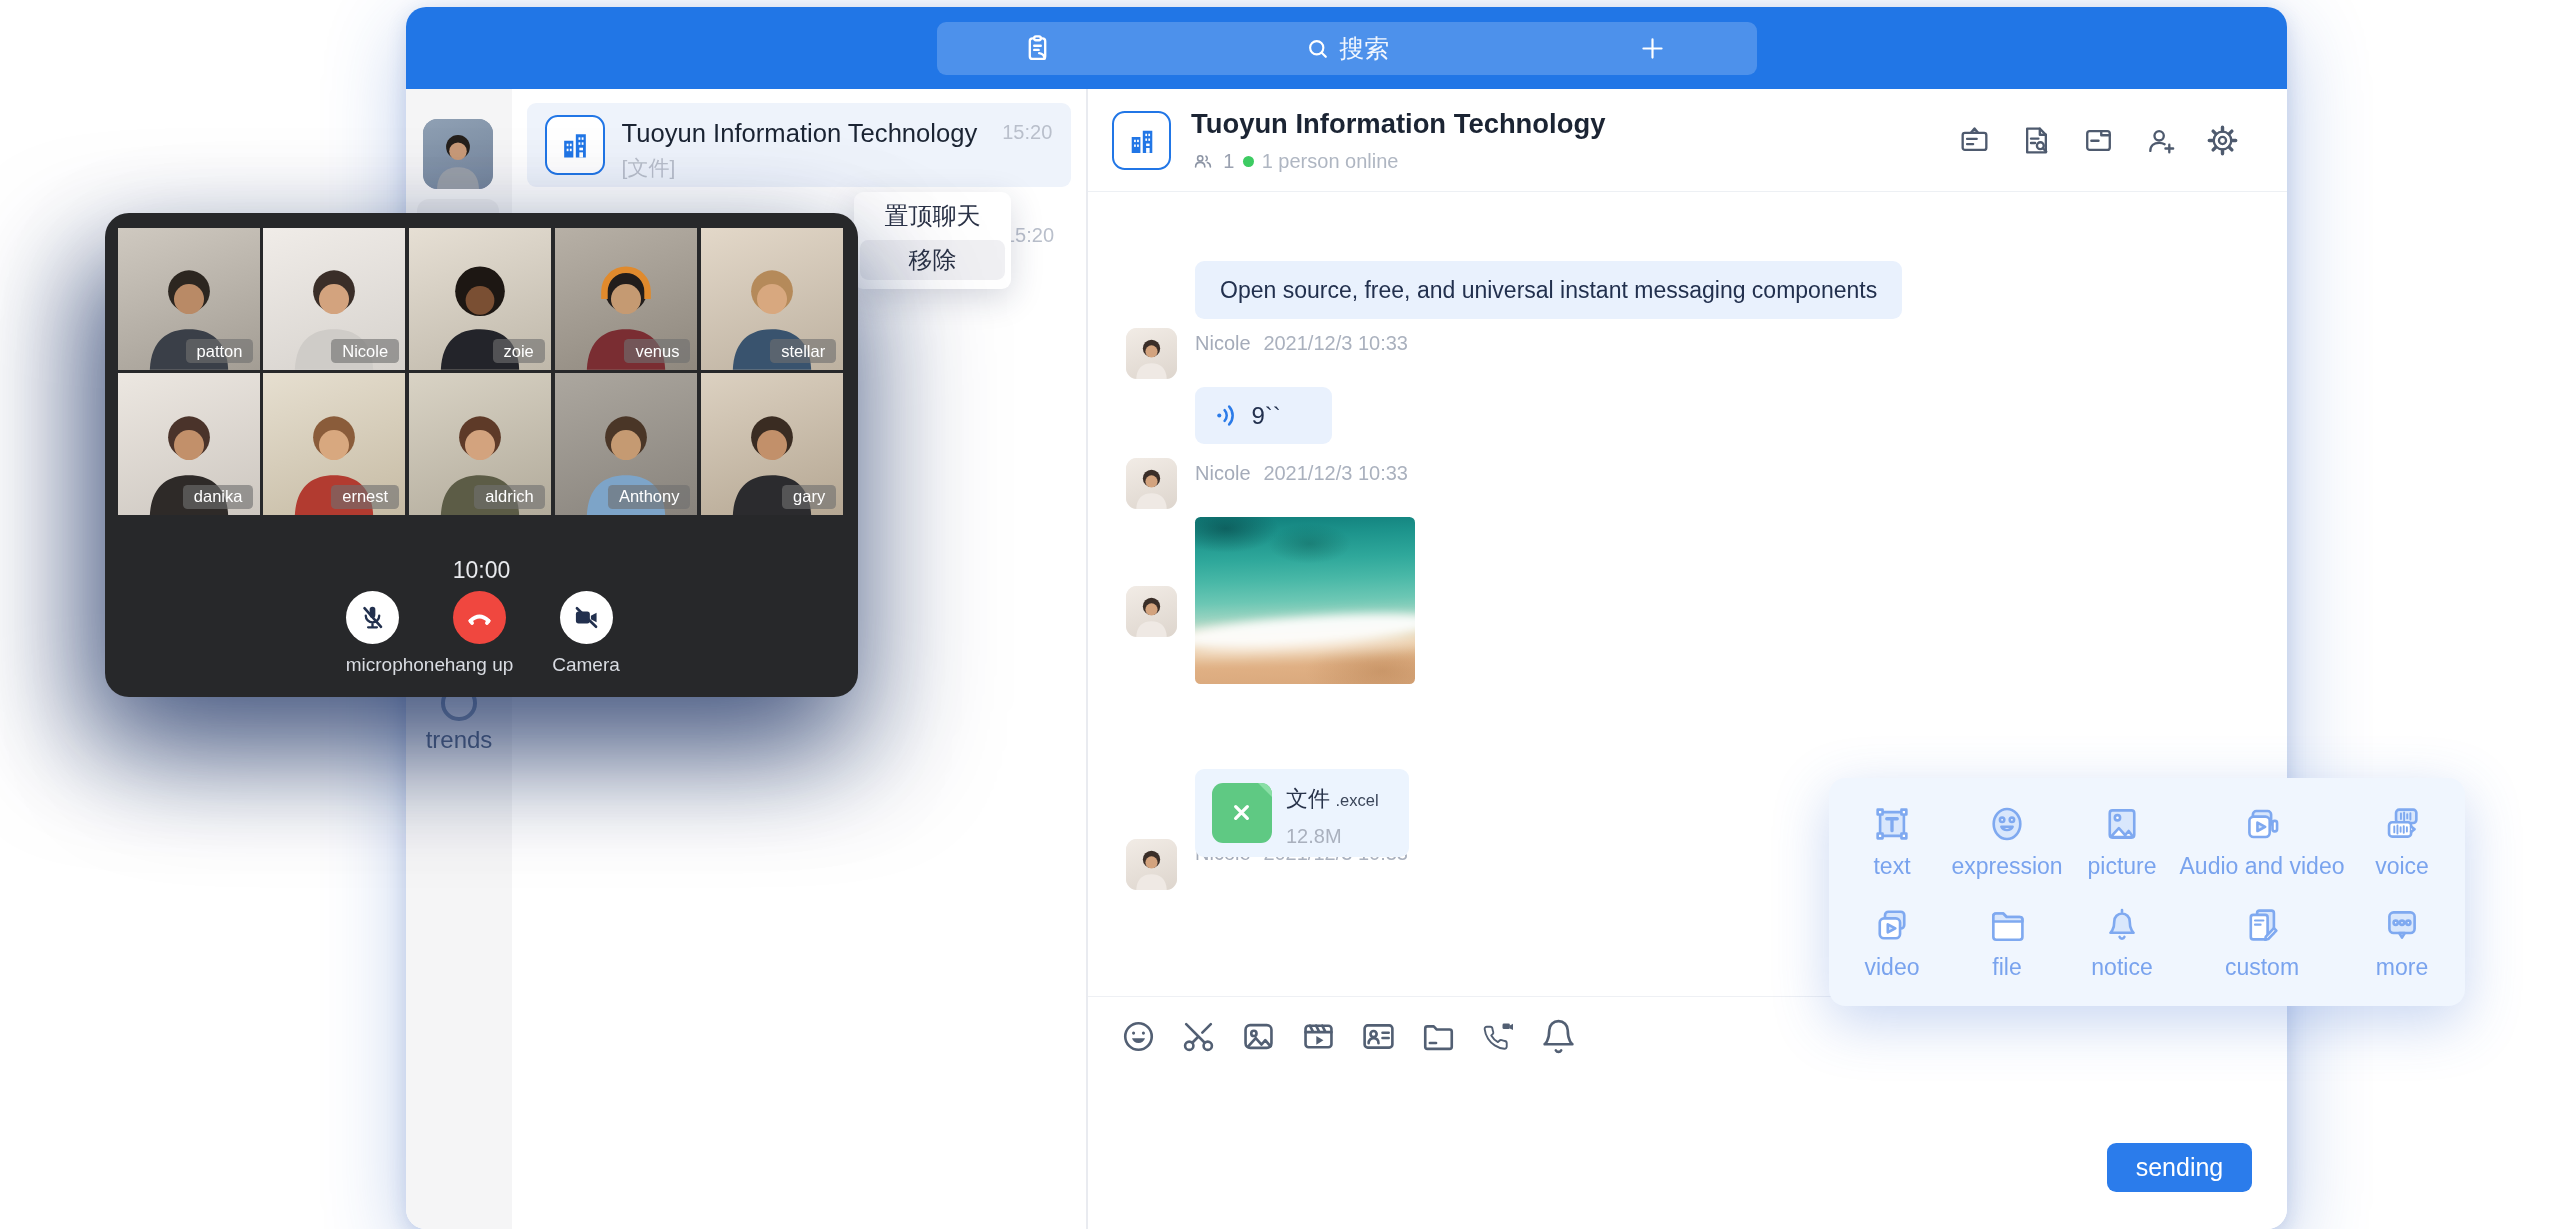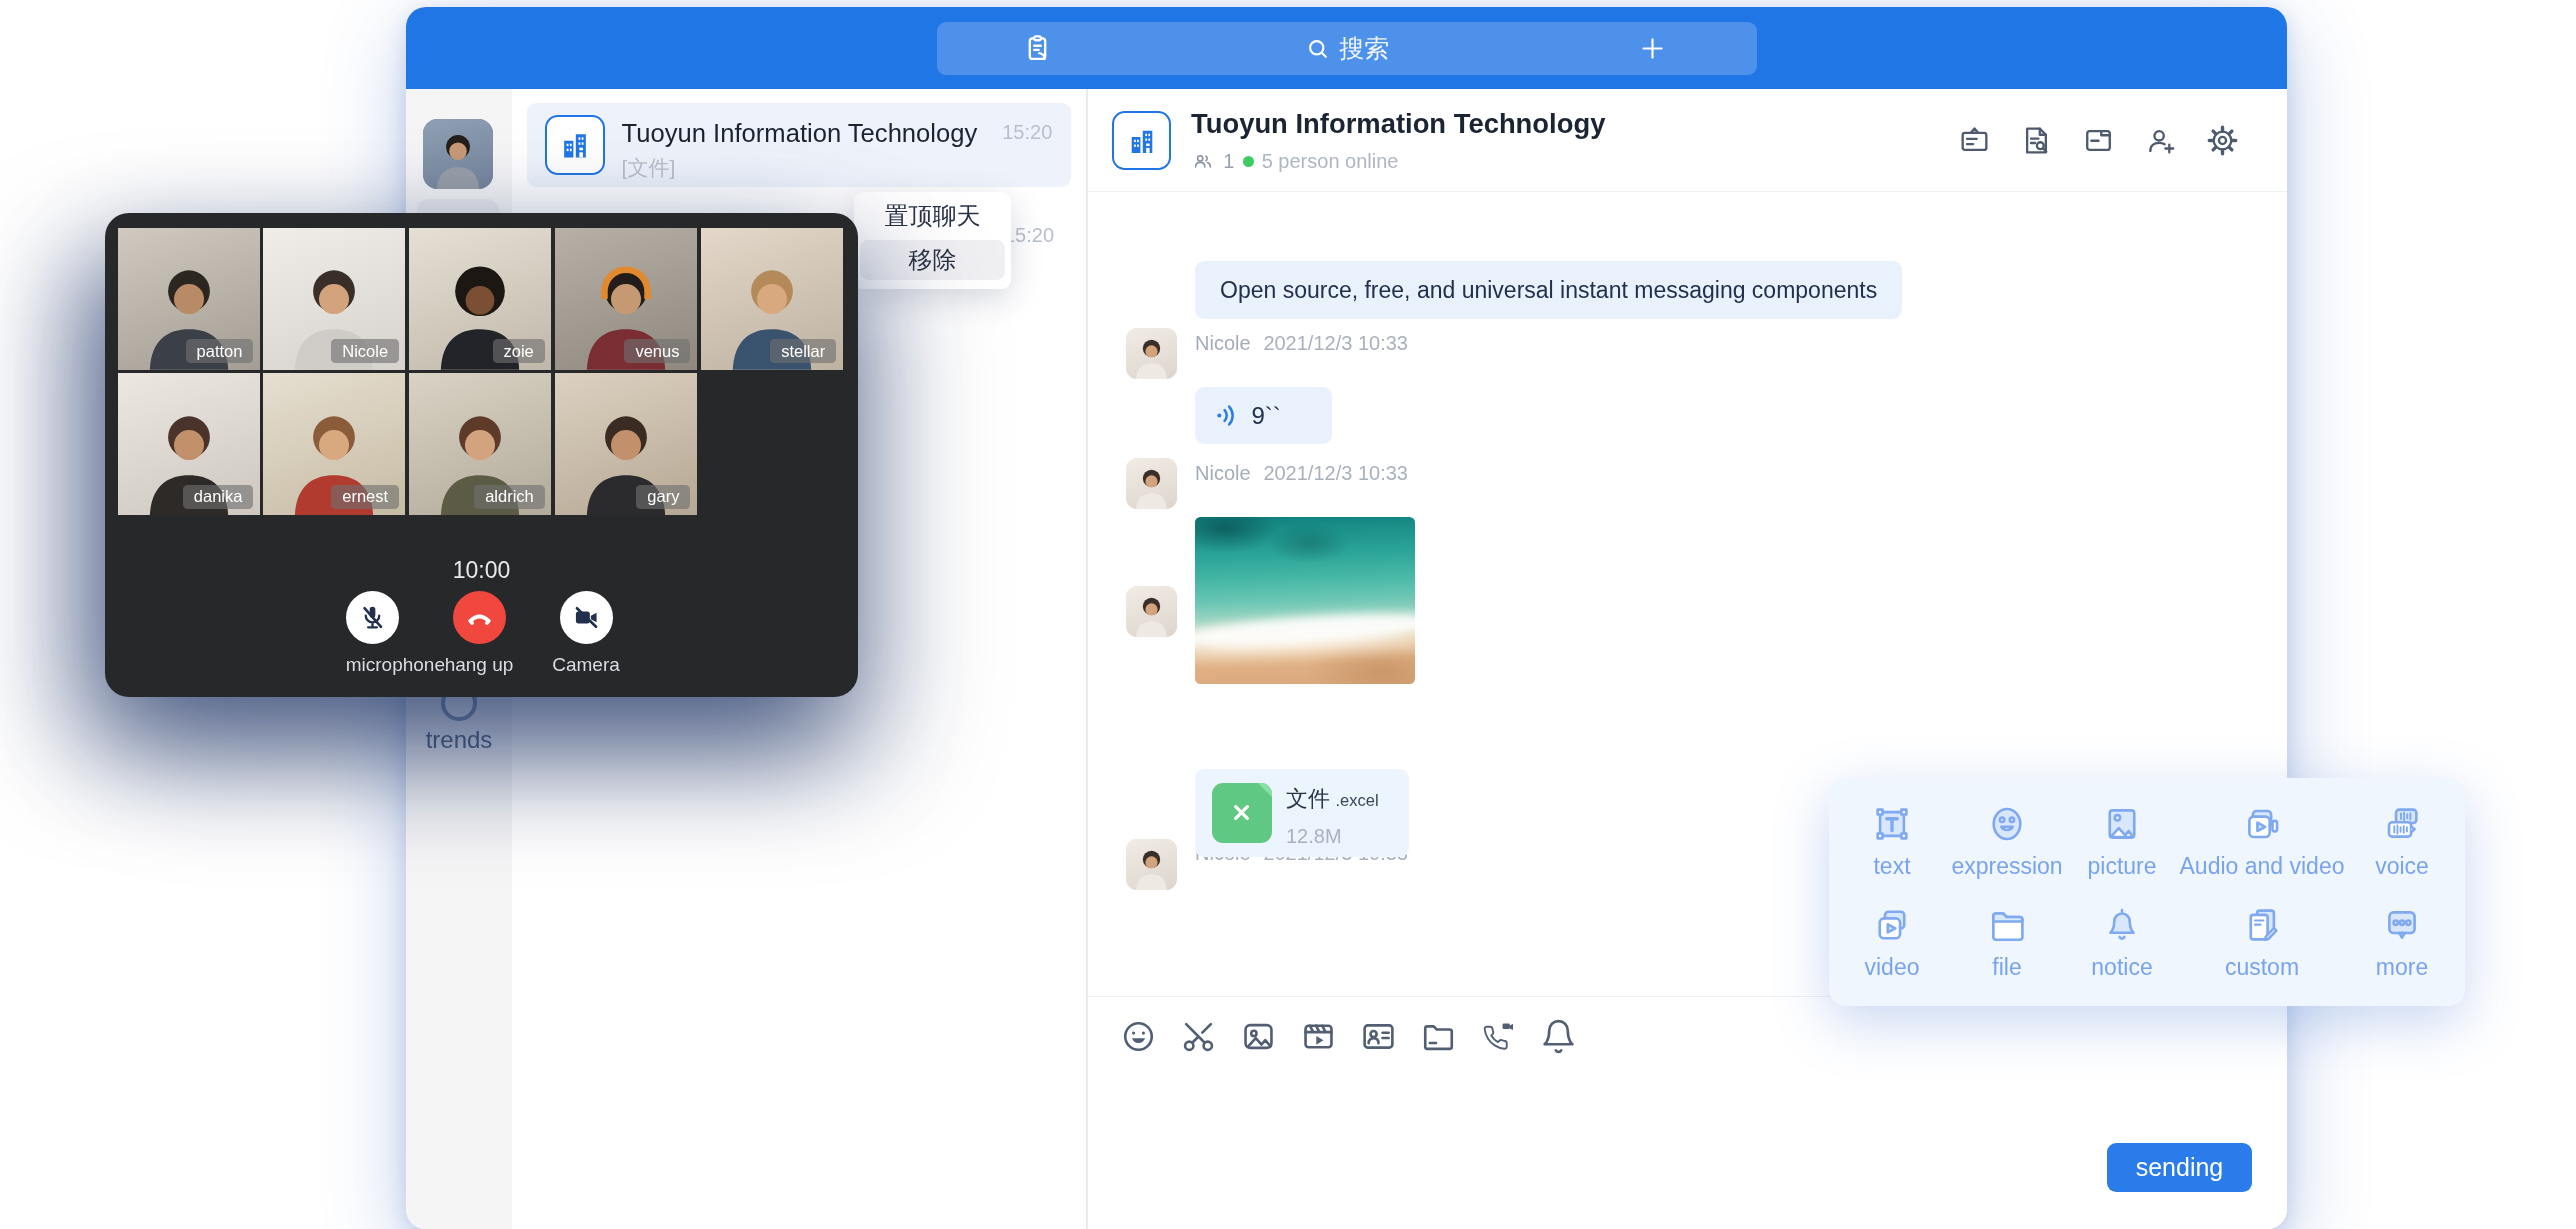--- a/index.html
+++ b/index.html
@@ -227,21 +227,21 @@
         </span>
         <span class="chead-title">Tuoyun Information Technology</span>
         <span class="chead-sub">
           <svg viewBox="0 0 24 24" class="stroke" style="width:24px;height:24px;color:#8D95A5;stroke-width:1.6">
             <circle cx="9.2" cy="9.4" r="2.6"></circle>
               <path d="M4.6 18c0-3 2-4.6 4.6-4.6s4.6 1.6 4.6 4.6"></path>
             <path d="M15 7.2a2.6 2.6 0 0 1 0 4.4M16.4 13.6c1.9.5 3 2 3 4.4"></path>
           </svg>
           <span>1</span>
           <span class="dot-online"></span>
-          <span class="online-text">5 person online</span>
+          <span class="online-text">1 person online</span>
         </span>
         <span class="chead-actions">
           <svg viewBox="0 0 24 24" class="stroke hicon">
             <rect x="3.4" y="6.4" width="17.2" height="12.4" rx="1.6"></rect>
             <path d="M12 3.2l2.6 3.2H9.4z"></path>
               <path d="M6.6 10.8h7M6.6 14.6h4.4"></path>
           </svg>
           <svg viewBox="0 0 24 24" class="stroke hicon">
             <path d="M5.2 3.4h9.2l4.4 4.4v12.8H5.2z"></path>
               <path d="M14.4 3.4v4.4h4.4"></path>
@@ -479,20 +479,28 @@
           </svg>
         <span class="tname">ernest</span>
       </div>
       <div class="tile p7">
         <svg class="person" viewBox="0 0 100 100">
             <circle cx="50" cy="40" r="16" fill="var(--hair)"></circle>
             <circle cx="50" cy="46" r="11.5" fill="var(--skin)"></circle>
             <path d="M20 100c1-23 14-31 30-31s29 8 30 31z" fill="var(--shirt)"></path>
           </svg>
         <span class="tname">aldrich</span>
+      </div>
+      <div class="tile p8">
+        <svg class="person" viewBox="0 0 100 100">
+            <circle cx="50" cy="40" r="16" fill="var(--hair)"></circle>
+            <circle cx="50" cy="46" r="11.5" fill="var(--skin)"></circle>
+            <path d="M20 100c1-23 14-31 30-31s29 8 30 31z" fill="var(--shirt)"></path>
+          </svg>
+        <span class="tname">Anthony</span>
       </div>
       <div class="tile p9">
         <svg class="person" viewBox="0 0 100 100">
             <circle cx="50" cy="40" r="16" fill="var(--hair)"></circle>
             <circle cx="50" cy="46" r="11.5" fill="var(--skin)"></circle>
             <path d="M20 100c1-23 14-31 30-31s29 8 30 31z" fill="var(--shirt)"></path>
           </svg>
         <span class="tname">gary</span>
       </div>
     </div>

